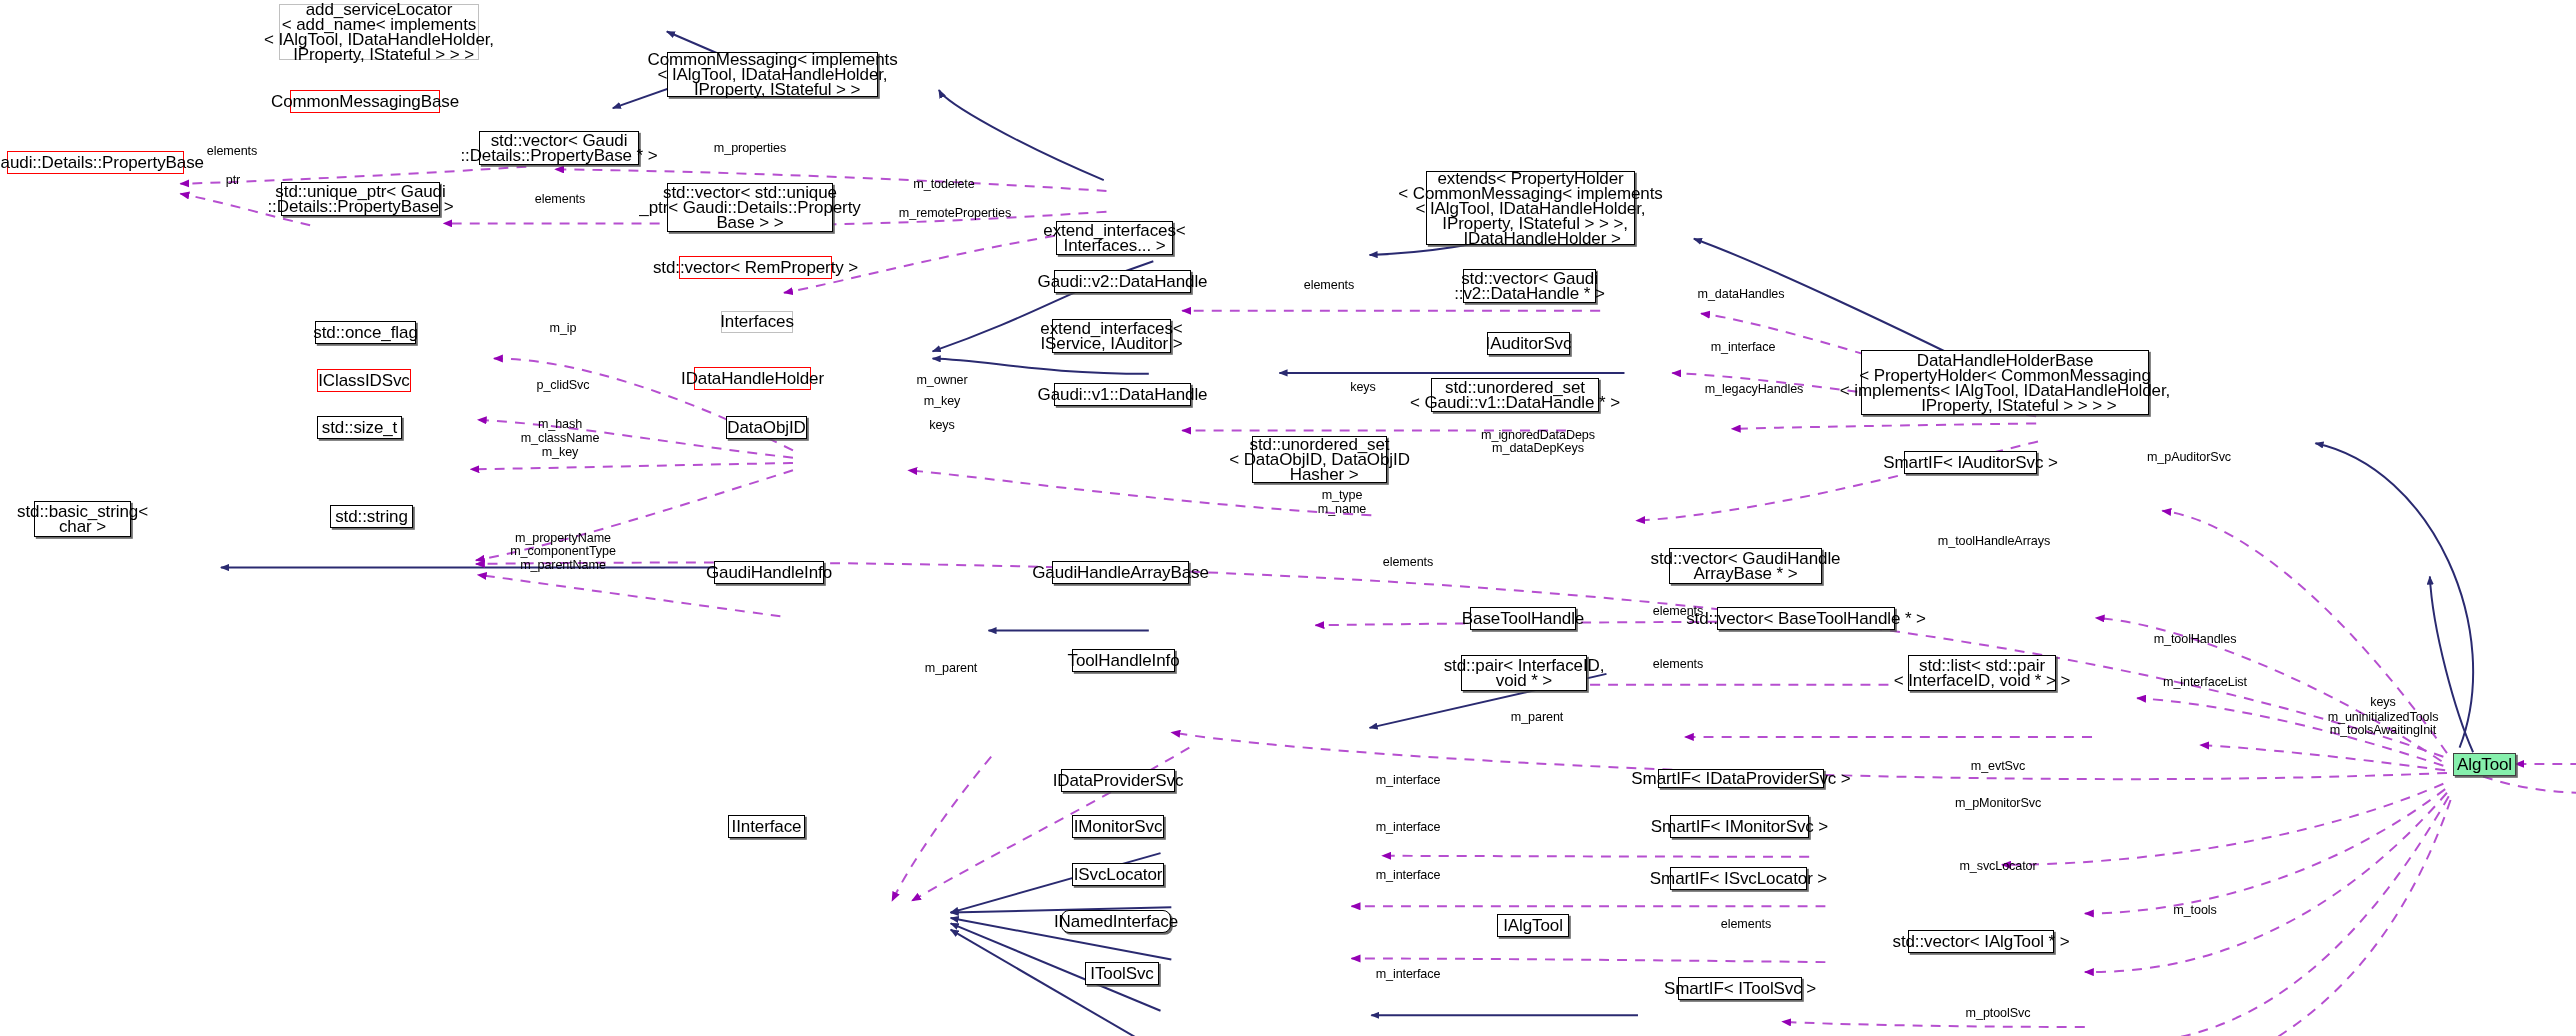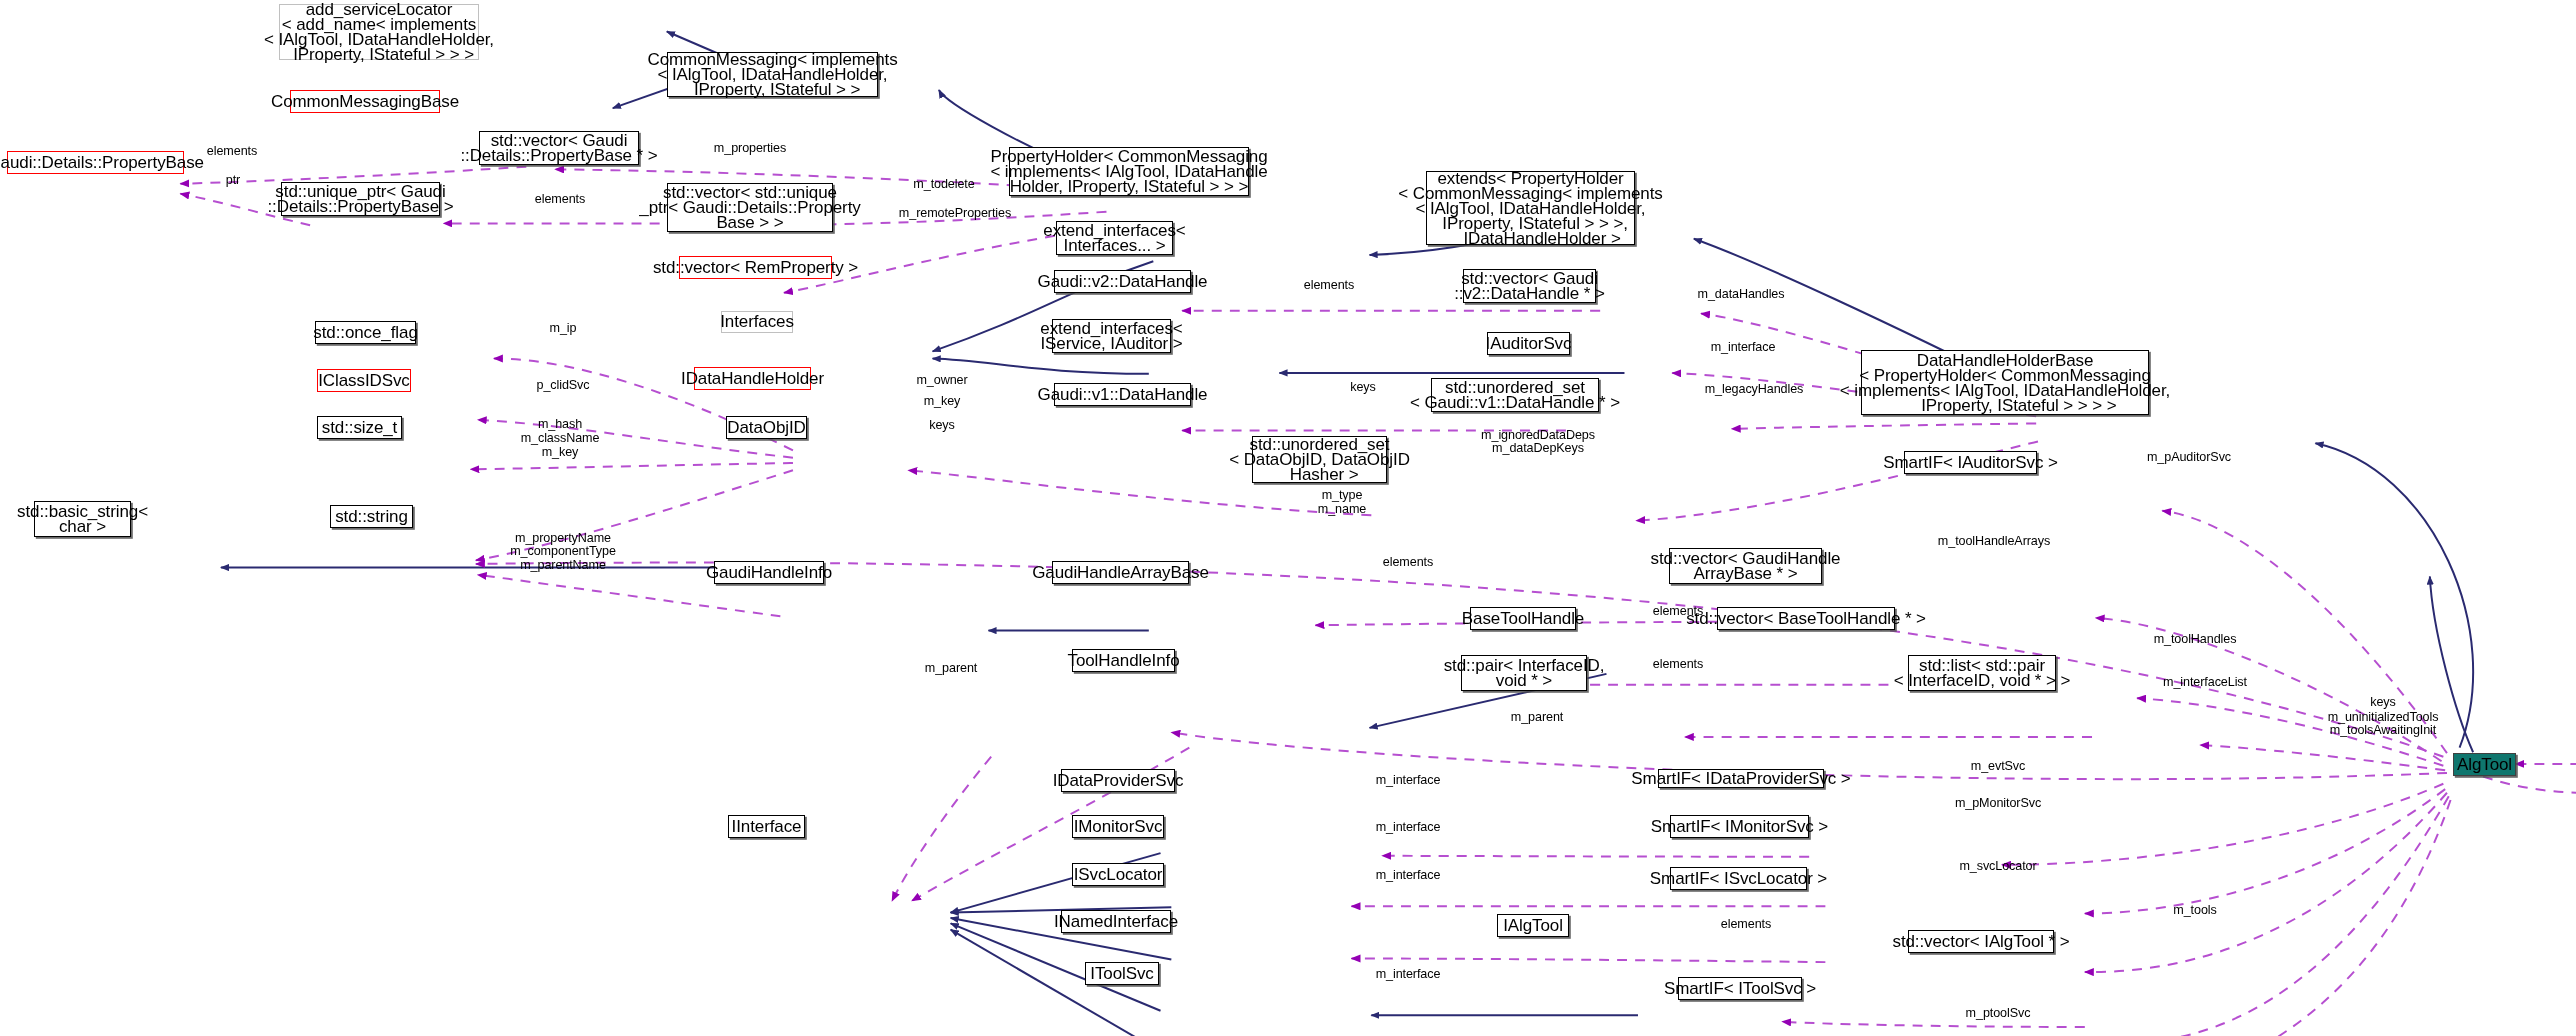--- a/index.html
+++ b/index.html
@@ -39,21 +39,21 @@
   }
   .node.red {
     border: 1.8px solid #ff0000;
     box-shadow: none;
   }
   .node.plain {
     border: 0.9px solid #c0c0c0;
     box-shadow: none;
   }
   .node.current {
-    background: #0f766e;
+    background: #86efac;
     border: 0.9px solid #404040;
   }
   .edge-label {
     position: absolute;
     font-family: "Liberation Sans", sans-serif;
     font-size: 12.6px;
     line-height: 13.5px;
     color: #000000;
     white-space: pre;
     text-align: center;
@@ -213,23 +213,20 @@
 &lt; IAlgTool, IDataHandleHolder,
   IProperty, IStateful &gt; &gt;</div>
   <div class="node" style="left:479px;top:131px;width:160px;height:34px;">std::vector&lt; Gaudi
 ::Details::PropertyBase * &gt;</div>
   <div class="node red" style="left:7.2px;top:151px;width:177px;height:23.4px;">Gaudi::Details::PropertyBase</div>
   <div class="node" style="left:281px;top:182px;width:159px;height:34px;">std::unique_ptr&lt; Gaudi
 ::Details::PropertyBase &gt;</div>
   <div class="node" style="left:667px;top:183px;width:166px;height:49px;">std::vector&lt; std::unique
 _ptr&lt; Gaudi::Details::Property
 Base &gt; &gt;</div>
-  <div class="node" style="left:1009px;top:147px;width:240px;height:49px;">PropertyHolder&lt; CommonMessaging
-&lt; implements&lt; IAlgTool, IDataHandle
-Holder, IProperty, IStateful &gt; &gt; &gt;</div>
   <div class="node" style="left:1426px;top:171px;width:209px;height:74px;">extends&lt; PropertyHolder
 &lt; CommonMessaging&lt; implements
 &lt; IAlgTool, IDataHandleHolder,
   IProperty, IStateful &gt; &gt; &gt;,
      IDataHandleHolder &gt;</div>
   <div class="node red" style="left:679px;top:256px;width:153px;height:23.4px;">std::vector&lt; RemProperty &gt;</div>
   <div class="node" style="left:1056px;top:221px;width:117px;height:34px;">extend_interfaces&lt;
 Interfaces... &gt;</div>
   <div class="node plain" style="left:721px;top:311px;width:72px;height:21.6px;">Interfaces</div>
   <div class="node" style="left:1054px;top:270px;width:137px;height:23.4px;">Gaudi::v2::DataHandle</div>
@@ -270,21 +267,21 @@
 &lt; InterfaceID, void * &gt; &gt;</div>
   <div class="node current" style="left:2453px;top:753px;width:63px;height:23.4px;">AlgTool</div>
 
   <div class="node" style="left:1061px;top:769px;width:114px;height:23.4px;">IDataProviderSvc</div>
   <div class="node" style="left:1658px;top:769px;width:166px;height:19px;">SmartIF&lt; IDataProviderSvc &gt;</div>
   <div class="node" style="left:728px;top:815px;width:77px;height:23.4px;">IInterface</div>
   <div class="node" style="left:1072px;top:815px;width:92px;height:23.4px;">IMonitorSvc</div>
   <div class="node" style="left:1670px;top:815px;width:139px;height:23.4px;">SmartIF&lt; IMonitorSvc &gt;</div>
   <div class="node" style="left:1072px;top:863px;width:92px;height:23.4px;">ISvcLocator</div>
   <div class="node" style="left:1670px;top:867px;width:137px;height:23.4px;">SmartIF&lt; ISvcLocator &gt;</div>
-  <div class="node" style="left:1061px;top:910px;width:110px;height:23.4px;">INamedInterface</div>
+  <div class="node" style="left:1061px;top:910px;width:110px;height:23.4px;border-radius:8px;">INamedInterface</div>
   <div class="node" style="left:1497px;top:914px;width:72px;height:23.4px;">IAlgTool</div>
   <div class="node" style="left:1908px;top:930px;width:146px;height:23.4px;">std::vector&lt; IAlgTool * &gt;</div>
   <div class="node" style="left:1085px;top:962px;width:74px;height:23.4px;">IToolSvc</div>
   <div class="node" style="left:1678px;top:977px;width:124px;height:23.4px;">SmartIF&lt; IToolSvc &gt;</div>
 
   <div class="edge-label" style="left:232px;top:145px;">elements</div>
   <div class="edge-label" style="left:750px;top:142px;">m_properties</div>
   <div class="edge-label" style="left:233px;top:174px;">ptr</div>
   <div class="edge-label" style="left:560px;top:193px;">elements</div>
   <div class="edge-label" style="left:944px;top:178px;">m_todelete</div>

